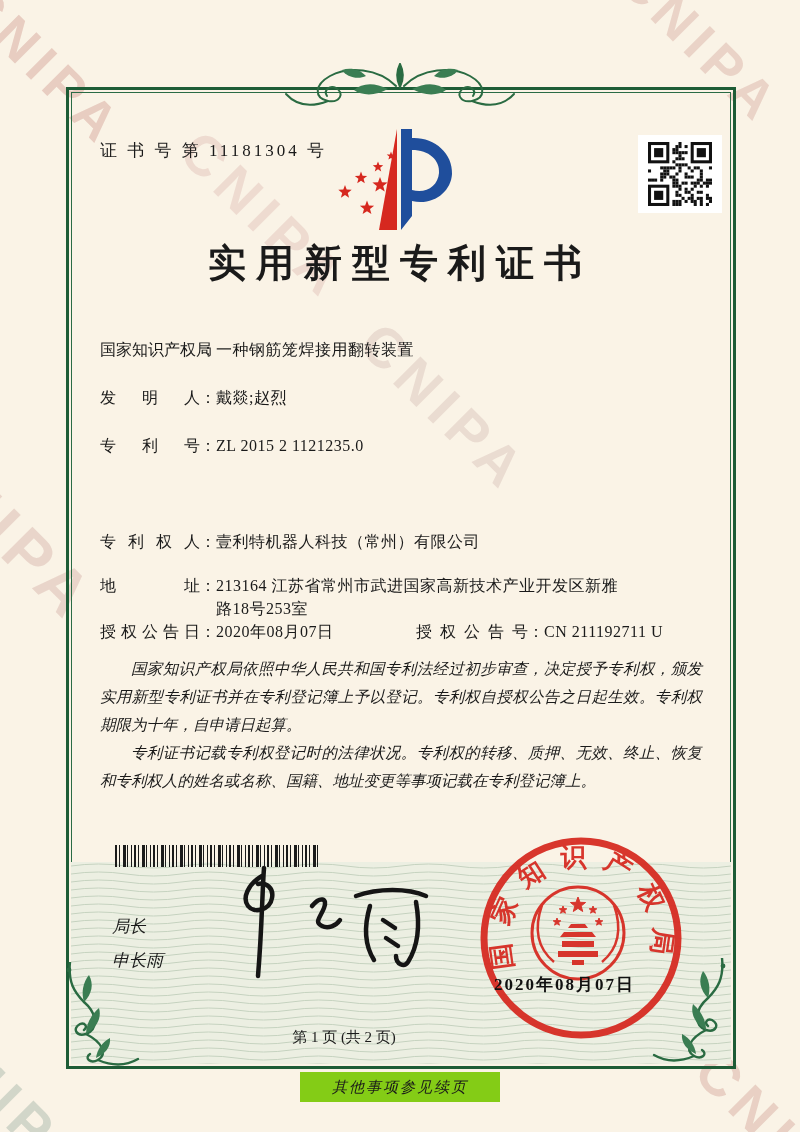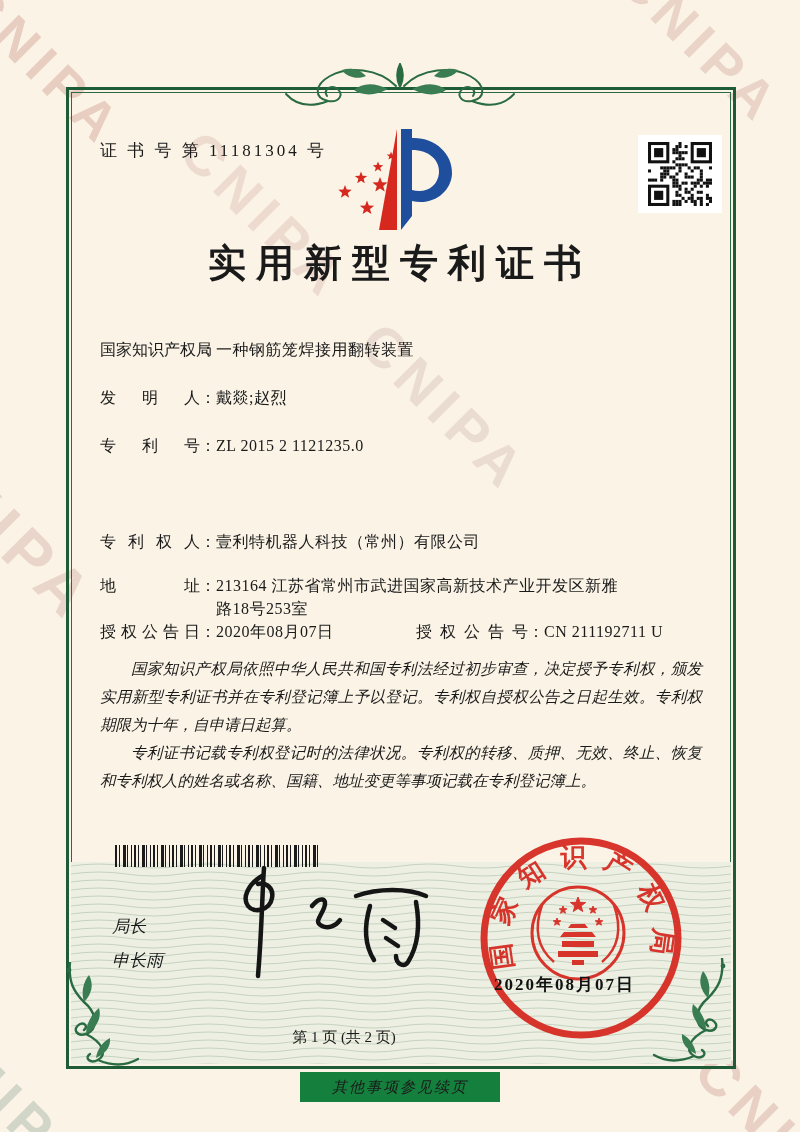--- a/index.html
+++ b/index.html
@@ -84,21 +84,21 @@
   .seal-date {
     position:absolute; left:494px; top:973px; width:180px; z-index:6;
     font-size:17px; font-weight:bold; letter-spacing:2px; color:#111;
   }
   .page-info {
     position:absolute; left:0; top:1028px; width:688px; text-align:center;
     font-size:15px; z-index:4;
   }
   .cont-box {
     position:absolute; left:300px; top:1072px; width:200px; height:30px;
-    background:#15803d; z-index:4; display:flex; align-items:center; justify-content:center;
+    background:#84cc16; z-index:4; display:flex; align-items:center; justify-content:center;
     font-size:15px; font-style:italic; letter-spacing:2px;
   }
 </style>
 </head>
 <body>
 
 <div class="page">
 
   <div class="wm wm-pink wm-a">CNIPA</div>
   <div class="wm wm-pink wm-b">CNIPA</div>

